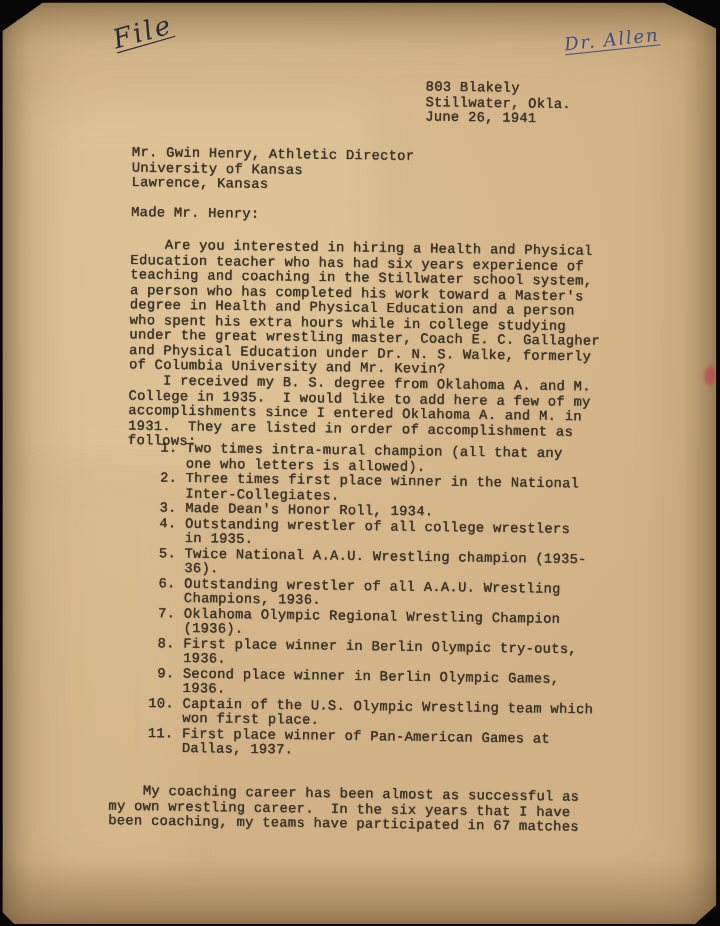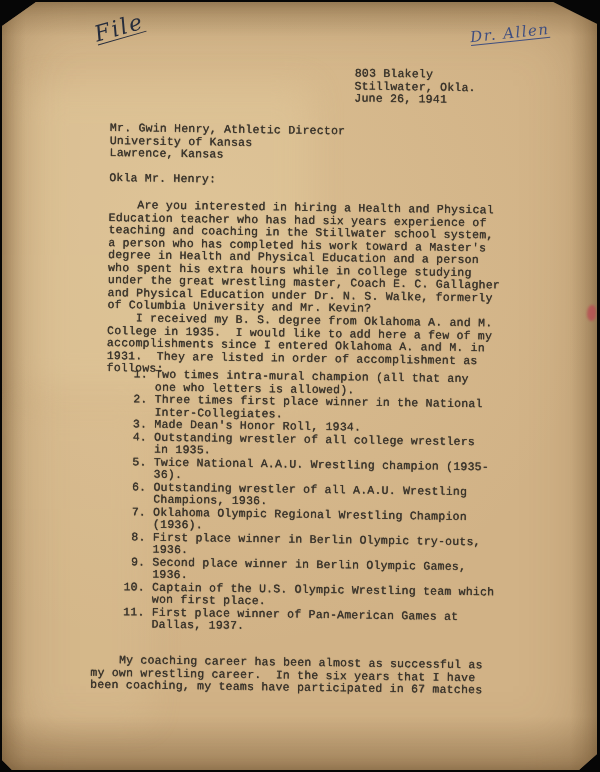--- a/index.html
+++ b/index.html
@@ -121,21 +121,21 @@
     <div class="letter">
 
       <pre class="typed return">803 Blakely
 Stillwater, Okla.
 June 26, 1941</pre>
 
       <pre class="typed inside">Mr. Gwin Henry, Athletic Director
 University of Kansas
 Lawrence, Kansas</pre>
 
-      <pre class="typed salutation">Okla Mr. Henry:</pre>
+      <pre class="typed salutation">Made Mr. Henry:</pre>
 
       <pre class="typed p1">    Are you interested in hiring a Health and Physical
 Education teacher who has had six years experience of
 teaching and coaching in the Stillwater school system,
 a person who has completed his work toward a Master's
 degree in Health and Physical Education and a person
 who spent his extra hours while in college studying
 under the great wrestling master, Coach E. C. Gallagher
 and Physical Education under Dr. N. S. Walke, formerly
 of Columbia University and Mr. Kevin?</pre>

